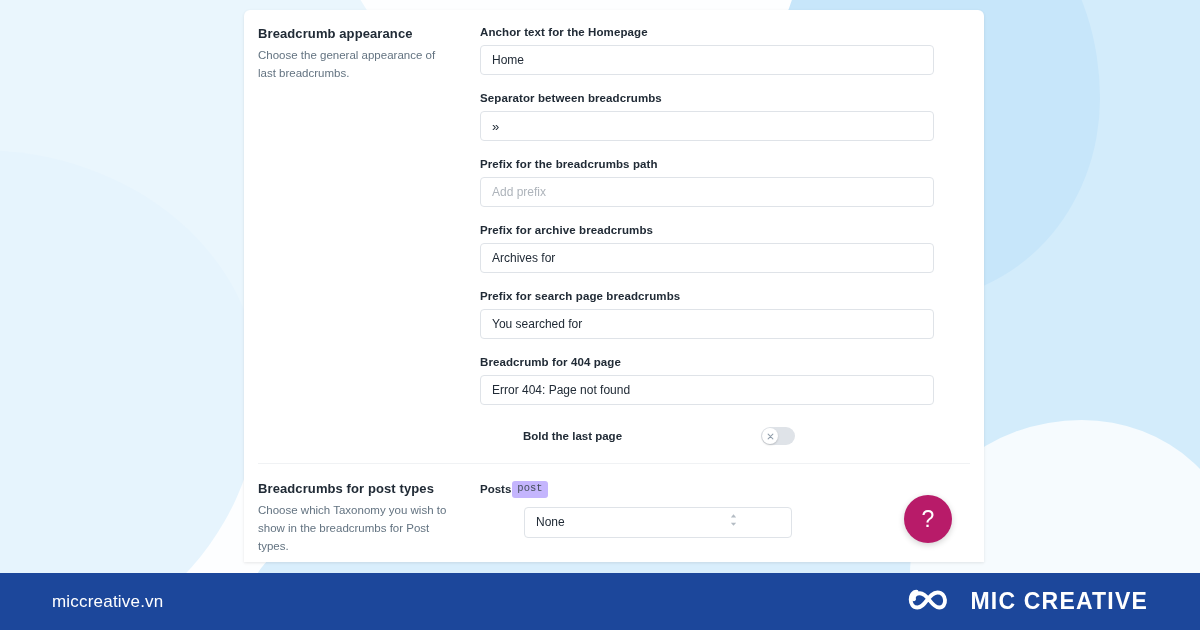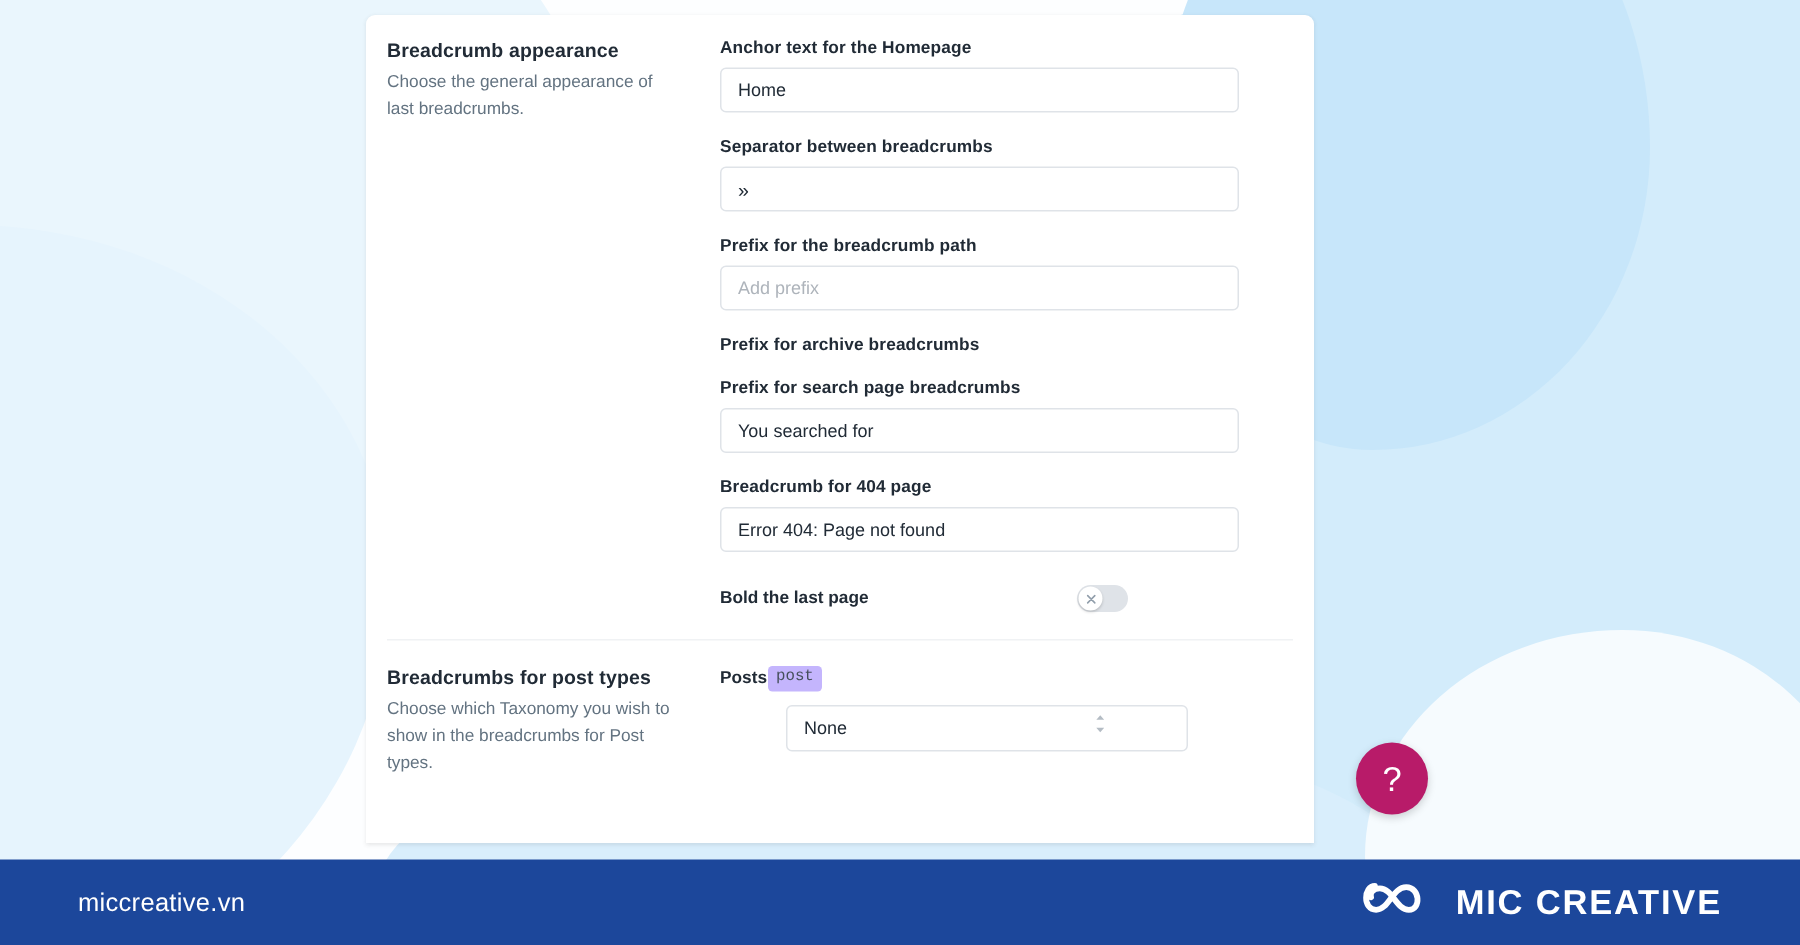--- a/index.html
+++ b/index.html
@@ -74,21 +74,21 @@
     height: 200px;
     background: #d9eefc;
     border-radius: 50% 50% 28% 30% / 60% 58% 40% 42%;
   }
 
   
   .card {
     position: absolute;
     left: 244px;
     top: 10px;
-    width: 632px;
+    width: 740px;
     height: 552px;
     background: #ffffff;
     border-radius: 6px 6px 0 0;
     box-shadow: 0 1px 3px rgba(63, 63, 68, 0.12);
     overflow: hidden;
   }
 
   .section {
     display: flex;
     padding: 16px 0 0 0;
@@ -150,20 +150,21 @@
   .text-input.separator-input {
     font-size: 13px;
   }
 
   
   .toggle-row {
     display: flex;
     align-items: center;
     margin-top: 22px;
     margin-bottom: 18px;
+    margin-left: 43px;
   }
   .toggle-label {
     font-size: 11.5px;
     font-weight: bold;
     color: #212b36;
     width: 238px;
     flex: 0 0 238px;
   }
   .toggle {
     width: 34px;
@@ -321,26 +322,27 @@
         <label class="field-label">Anchor text for the Homepage</label>
         <input class="text-input" type="text" value="Home" style="">
       </div>
 
       <div class="field">
         <label class="field-label">Separator between breadcrumbs</label>
         <input class="text-input separator-input" type="text" value="»" style="">
       </div>
 
       <div class="field">
-        <label class="field-label">Prefix for the breadcrumb path</label>
+        <label class="field-label">Prefix for the breadcrumbs path</label>
         <input class="text-input" type="text" placeholder="Add prefix" style="">
       </div>
 
       <div class="field">
         <label class="field-label">Prefix for archive breadcrumbs</label>
+        <input class="text-input" type="text" value="Archives for" style="">
       </div>
 
       <div class="field">
         <label class="field-label">Prefix for search page breadcrumbs</label>
         <input class="text-input" type="text" value="You searched for" style="">
       </div>
 
       <div class="field">
         <label class="field-label">Breadcrumb for 404 page</label>
         <input class="text-input" type="text" value="Error 404: Page not found" style="">

